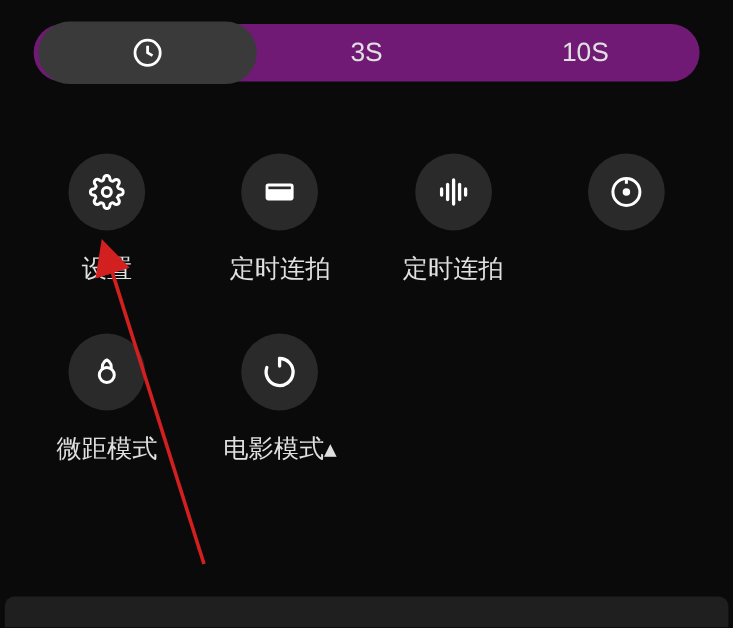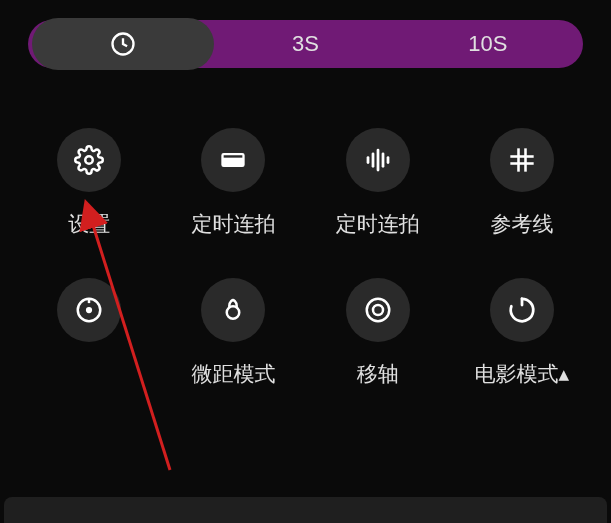--- a/index.html
+++ b/index.html
@@ -130,31 +130,20 @@
         <line x1="4" y1="10" x2="4" y2="14"></line>
         <line x1="8" y1="7" x2="8" y2="17"></line>
         <line x1="12" y1="4" x2="12" y2="20"></line>
         <line x1="16" y1="7" x2="16" y2="17"></line>
         <line x1="20" y1="10" x2="20" y2="14"></line>
       </svg>
     </div>
     <div class="tile-label">定时连拍</div>
   </div>
 
-  <div class="tile">
-    <div class="circle">
-      <svg class="icon" width="28" height="28" viewBox="0 0 24 24" fill="none" stroke="#fff" stroke-width="2.2">
-        <line x1="9" y1="2" x2="9" y2="22"></line>
-        <line x1="15" y1="2" x2="15" y2="22"></line>
-        <line x1="2" y1="9" x2="22" y2="9"></line>
-        <line x1="2" y1="15" x2="22" y2="15"></line>
-      </svg>
-    </div>
-    <div class="tile-label">参考线</div>
-  </div>
 
   <div class="tile">
     <div class="circle">
       <svg class="icon" width="30" height="30" viewBox="0 0 24 24" fill="none" stroke="#fff" stroke-width="2">
         <circle cx="12" cy="12" r="9"></circle>
         <circle cx="12" cy="12" r="1.5" fill="#fff"></circle>
         <line x1="12" y1="3" x2="12" y2="6.5"></line>
       </svg>
     </div>
   </div>
@@ -162,29 +151,20 @@
   <div class="tile">
     <div class="circle">
       <svg class="icon" width="30" height="30" viewBox="0 0 24 24" fill="none" stroke="#fff" stroke-width="2">
         <circle cx="12" cy="14" r="5"></circle>
         <path d="M9 9 C 9 5, 12 4, 12 4 C 12 4, 15 5, 15 9" stroke-linecap="round"></path>
       </svg>
     </div>
     <div class="tile-label">微距模式</div>
   </div>
 
-  <div class="tile">
-    <div class="circle">
-      <svg class="icon" width="30" height="30" viewBox="0 0 24 24" fill="none" stroke="#fff" stroke-width="2">
-        <circle cx="12" cy="12" r="9"></circle>
-        <circle cx="12" cy="12" r="4"></circle>
-      </svg>
-    </div>
-    <div class="tile-label">移轴</div>
-  </div>
 
   <div class="tile">
     <div class="circle">
       <svg class="icon" width="30" height="30" viewBox="0 0 24 24" fill="none" stroke="#fff" stroke-width="2.2">
         <path d="M12 3 a9 9 0 1 1 -8.5 6" stroke-linecap="round"></path>
         <path d="M12 3 L12 8" stroke-linecap="round"></path>
       </svg>
     </div>
     <div class="tile-label">电影模式▴</div>
   </div>

